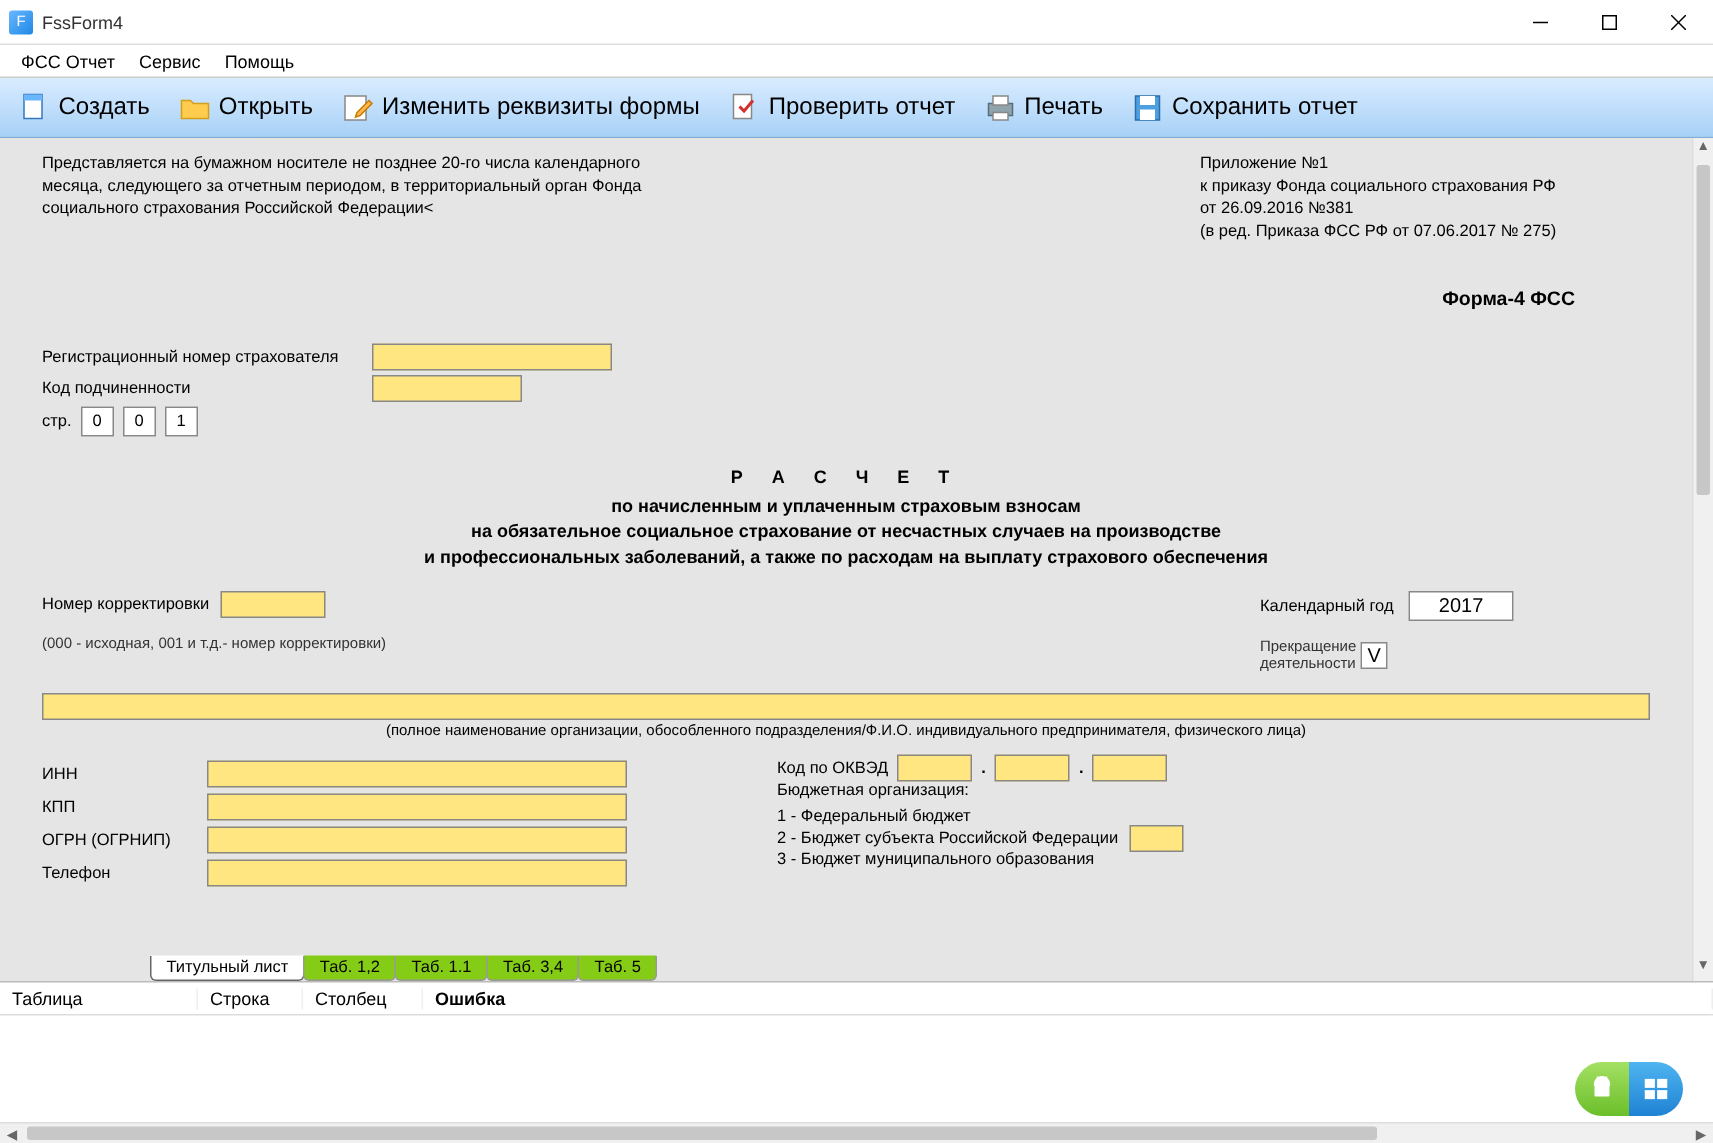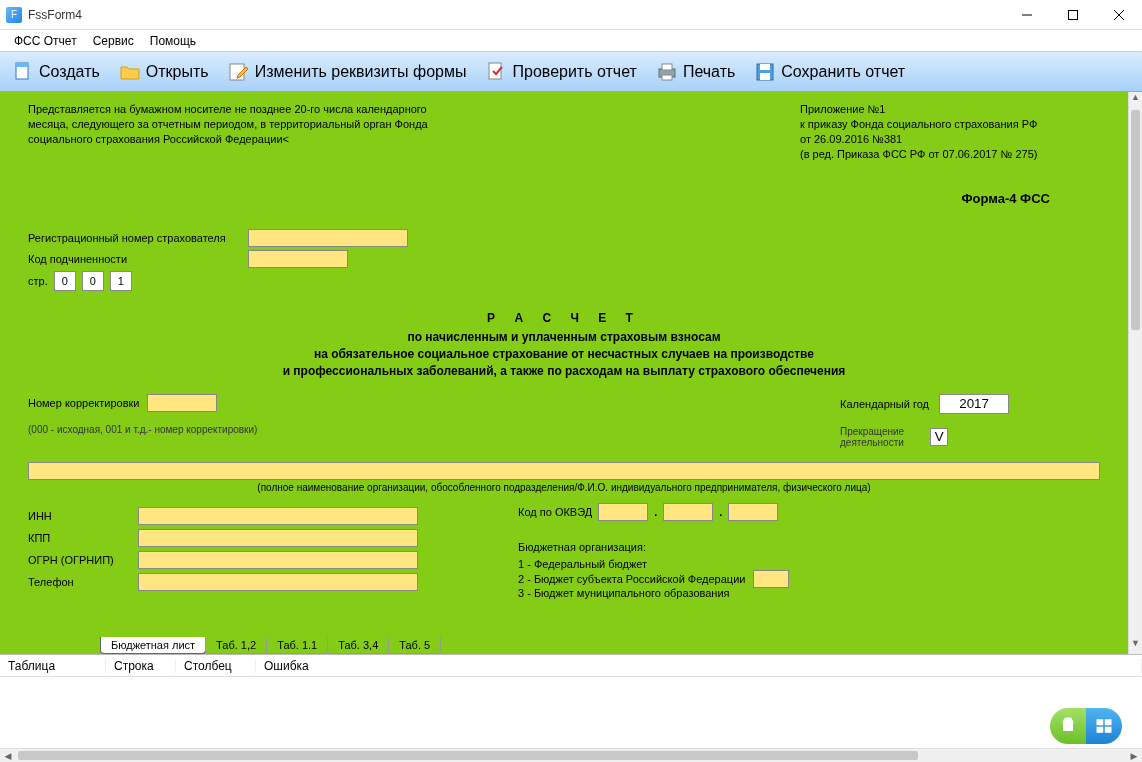--- a/index.html
+++ b/index.html
@@ -16,21 +16,21 @@
 .menubar { height: 22px; background: #fff; display: flex; align-items: center; padding: 0 6px; border-bottom: 1px solid #ccc; }
 .menubar .menuitem { padding: 2px 8px; font-size: 12px; color: #000; }
 
 
 .toolbar { height: 40px; background: linear-gradient(#d9ecff,#a8d1f7); display: flex; align-items: center; padding: 0 4px; border-bottom: 1px solid #7daed9; }
 .tbtn { display: flex; align-items: center; height: 32px; padding: 0 8px 0 4px; margin: 0 2px; border: 1px solid transparent; border-radius: 3px; }
 .tbtn .ticon { width: 24px; height: 24px; margin-right: 4px; display: flex; align-items: center; justify-content: center; }
 .tbtn .tlabel { font-size: 16px; color: #000; }
 
 
-.docwrap { position: absolute; top: 92px; left: 0; right: 14px; bottom: 108px; overflow: auto; background: #84cc16; }
+.docwrap { position: absolute; top: 92px; left: 0; right: 14px; bottom: 108px; overflow: auto; background: #e5e5e5; }
 .doc { padding: 10px 28px; font-size: 11px; color: #000; }
 
 .toprow { display: flex; justify-content: space-between; margin-bottom: 30px; }
 .toprow .left { width: 440px; line-height: 1.35; }
 .toprow .right { width: 300px; line-height: 1.35; margin-left: 20px; }
 
 .forma4 { text-align: right; font-weight: bold; font-size: 13px; margin-bottom: 20px; padding-right: 50px; }
 
 .row { display: flex; align-items: center; margin: 3px 0; }
 .row .lab { width: 220px; }
@@ -229,21 +229,21 @@
           <span>Номер корректировки</span>
           <input class="yinput" style="width: 70px;">
         </div>
         <div class="hint" style="margin-top:6px;text-align:right;">(000 - исходная, 001 и т.д.- номер корректировки)</div>
       </div>
       <div style="width:260px; flex-direction:column; align-items:flex-start;">
         <div style="display:flex; align-items:center; gap:10px;">
           <span>Календарный год</span>
           <input class="pagecell" style="width: 70px; text-align: center;" value="2017">
         </div>
-        <div style="display:flex; align-items:center; gap:26px; margin-top:6px;">
+        <div style="display:flex; align-items:center; gap:3px; margin-top:6px;">
           <div class="hint">
             <div>Прекращение</div>
             <div>деятельности</div>
           </div>
           <input class="vbox" value="V" style="">
         </div>
       </div>
     </div>
 
     <div class="wide">
@@ -264,21 +264,21 @@
         <div class="lrow">
             <div class="llab">ОГРН (ОГРНИП)</div>
             <input class="yinput" style="width: 280px;">
           </div>
         <div class="lrow">
             <div class="llab">Телефон</div>
             <input class="yinput" style="width: 280px;">
           </div>
       </div>
       <div class="colR">
-        <div class="okved" style="margin-bottom:20px;">
+        <div class="okved" style="margin-bottom:0;">
           <span>Код по ОКВЭД</span>
           <input class="yinput" style="width: 50px;">
           <span class="dot">.</span>
           <input class="yinput" style="width: 50px;">
           <span class="dot">.</span>
           <input class="yinput" style="width: 50px;">
         </div>
         <div style="margin-bottom:4px;">Бюджетная организация:</div>
         <div class="budget-right">
           <div class="budget-list">
@@ -293,33 +293,33 @@
   </div>
 </div>
 
 <div class="vscroll">
   <div class="arr up">▲</div>
   <div class="thumb"></div>
   <div class="arr dn">▼</div>
 </div>
 
 <div class="sheettabs">
-  <div class="sheettab active">Бюджетная лист</div>
+  <div class="sheettab active">Титульный лист</div>
   <div class="sheettab">Таб. 1,2</div>
   <div class="sheettab">Таб. 1.1</div>
   <div class="sheettab">Таб. 3,4</div>
   <div class="sheettab">Таб. 5</div>
 </div>
 
 <div class="bottom">
   <div class="bottom-header">
-    <div class="bh" style="width:106px;">Таблица</div>
+    <div class="bh" style="width:132px;">Таблица</div>
     <div class="bh" style="width:70px;">Строка</div>
     <div class="bh" style="width:80px;">Столбец</div>
-    <div class="bh" style="flex:1;">Ошибка</div>
+    <div class="bh" style="flex:1;font-weight:bold;">Ошибка</div>
   </div>
 </div>
 
 <div class="hscroll">
   <div class="arr l">◀</div>
   <div class="thumb"></div>
   <div class="arr r">▶</div>
 </div>
 
 <div class="badges">

